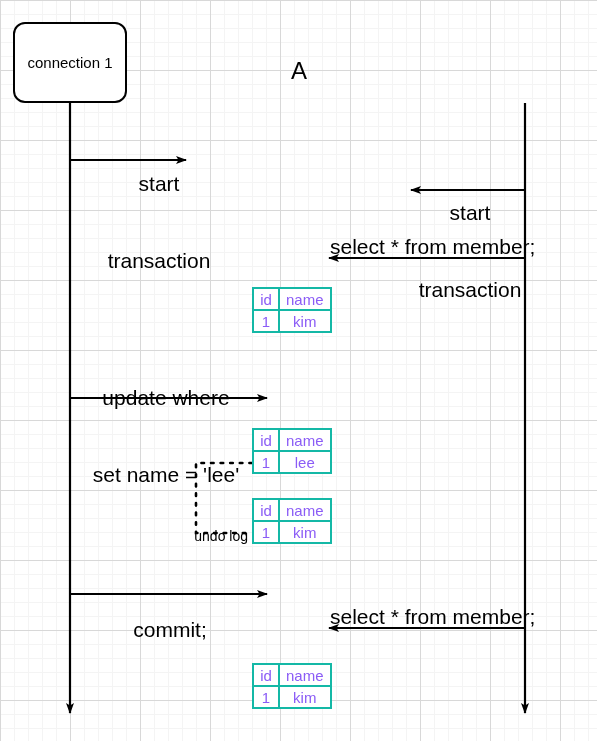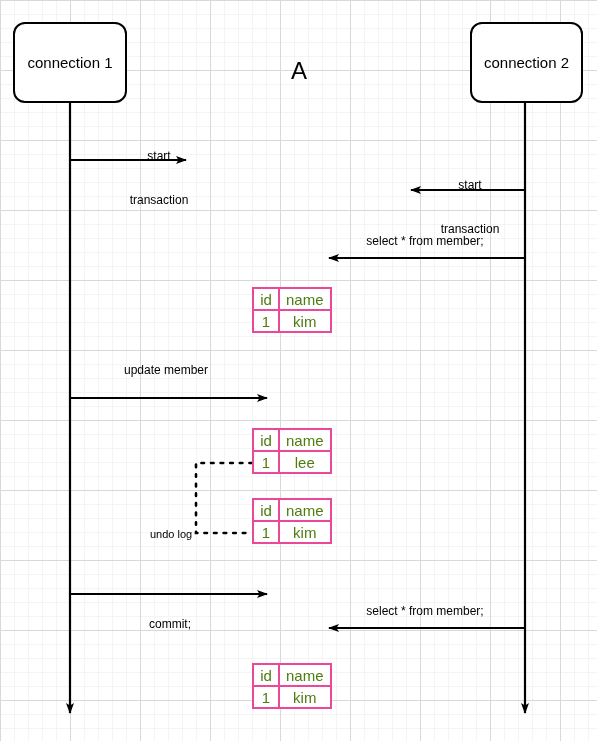--- a/index.html
+++ b/index.html
@@ -45,48 +45,48 @@
     background: #ffffff;
     box-sizing: border-box;
     display: flex;
     align-items: center;
     justify-content: center;
     font-weight: normal;
     font-size: 15px;
     color: #000000;
   }
   .msg {
-    font-size: 12px;
+    font-size: 21px;
     text-align: center;
   }
   .big-a {
     font-size: 24px;
     color: #000000;
   }
   .dtable {
     position: absolute;
     border-collapse: collapse;
     background: #ffffff;
     font-size: 15px;
   }
   .dtable td {
-    border: 2px solid #ec4899;
+    border: 2px solid #14b8a6;
     text-align: center;
     padding: 1px 6px;
     height: 22px;
     box-sizing: border-box;
-    color: #4d7c0f;
+    color: #8b5cf6;
     background: #ffffff;
   }
   .cell-id { width: 26px; }
   .cell-name { width: 38px; }
   .red { color: #ff0000; }
   .undo-lbl {
-    font-size: 11px;
-    text-align: left;
+    font-size: 14px;
+    text-align: right;
   }
 </style>
 </head>
 <body>
 
 <div id="canvas">
 
   <svg id="svg-layer" viewBox="0 0 597 741">
     <defs>
       <marker id="arrowhead" markerWidth="11" markerHeight="8" refX="10" refY="4" orient="auto" markerUnits="userSpaceOnUse">
@@ -104,40 +104,38 @@
     <line x1="70" y1="594" x2="267" y2="594" stroke="#000000" stroke-width="1.8" marker-end="url(#arrowhead)"></line>
     <line x1="525" y1="628" x2="329" y2="628" stroke="#000000" stroke-width="1.8" marker-end="url(#arrowhead)"></line>
 
     <polyline points="252,463 196,463 196,533 252,533" fill="none" stroke="#000000" stroke-width="2.6" stroke-dasharray="2.6,7" stroke-linecap="round"></polyline>
   </svg>
 
   <div class="actor-box" style="left:13px; top:22px; width:114px; height:81px;">
     <span>connection 1</span>
   </div>
 
-  <div class="actor-box" style="left:470px; top:22px; width:113px; height:81px;">
-    <span>connection 2</span>
-  </div>
 
   <div class="lbl big-a" style="left:286px; top:56px; width:26px; text-align:center;">A</div>
 
   <div class="lbl msg" style="left:79px; top:120px; width:160px;">
     <div>start</div>
     <div>transaction</div>
   </div>
 
   <div class="lbl msg" style="left:400px; top:149px; width:140px;">
     <div>start</div>
     <div>transaction</div>
   </div>
 
   <div class="lbl msg" style="left:330px; top:234px; width:190px;">select * from member;</div>
 
   <div class="lbl msg" style="left:86px; top:334px; width:160px;">
-    <div>update member</div>
+    <div>update where</div>
+    <div>set name = 'lee'</div>
   </div>
 
   <div class="lbl msg" style="left:95px; top:570px; width:150px;margin-top:47px;">commit;</div>
 
   <div class="lbl msg" style="left:330px; top:604px; width:190px;">select * from member;</div>
 
   <div class="lbl undo-lbl" style="left:150px; top:528px; width:98px;">undo log</div>
 
   <table class="dtable" style="left:252px; top:287px;">
     <tbody>

